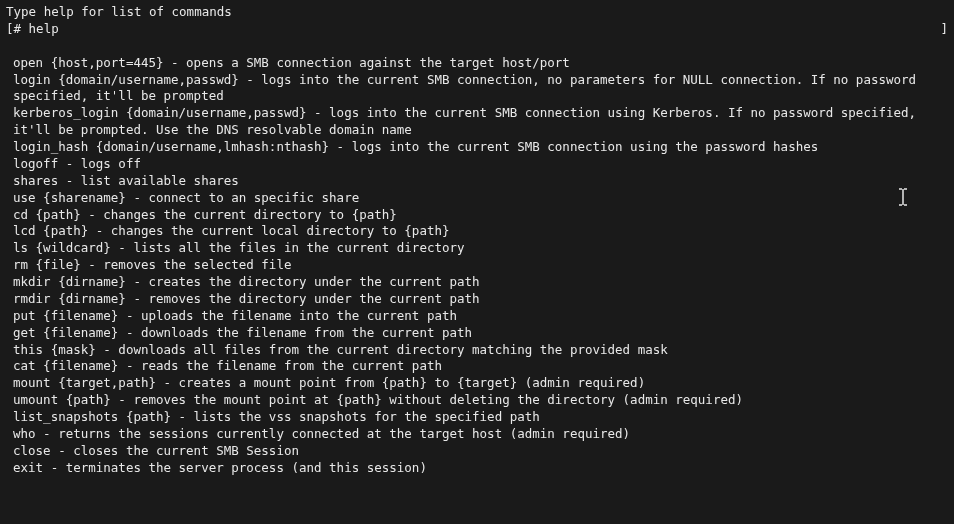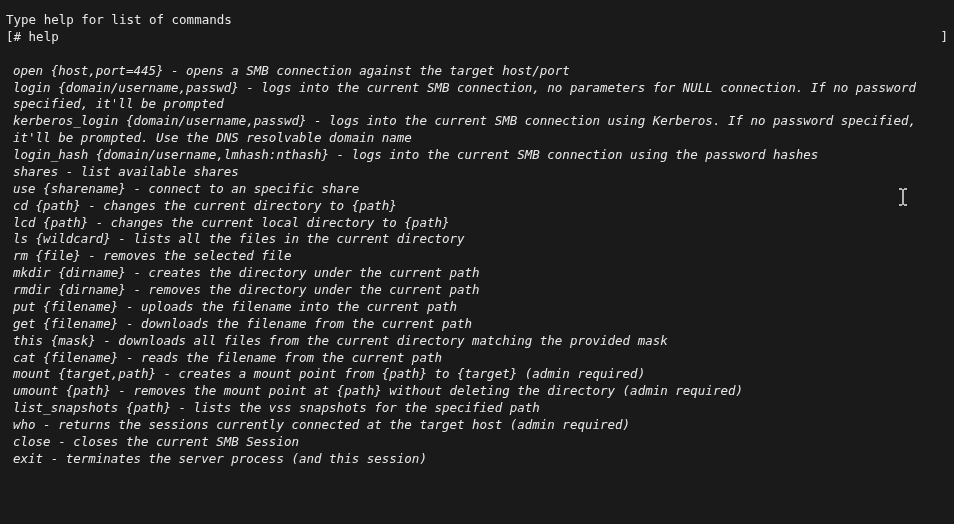--- a/index.html
+++ b/index.html
@@ -15,39 +15,38 @@
       color: #e8e8e8;
       width: 954px;
       height: 524px;
       overflow: hidden;
       padding: 0;
     }
     .terminal {
       background: #1a1a1a;
       width: 100%;
       height: 100%;
-      padding: 12px 6px;
+      padding: 4px 6px;
       position: relative;
     }
     .header-line {
       white-space: pre-wrap;
     }
     .prompt-line {
       white-space: pre-wrap;
       display: flex;
       justify-content: space-between;
       gap: 15px;
     }
     .blank {
       height: 1.35em;
     }
     .cmd-line {
       white-space: pre-wrap;
       padding-left: 7px;
-      font-style: italic;
     }
     .cursor-ibeam {
       position: absolute;
       right: 45px;
       top: 188px;
       width: 12px;
       height: 18px;
       pointer-events: none;
     }
     .cursor-ibeam svg {
@@ -63,20 +62,21 @@
   <div class="prompt-line">
     <span>[# help</span>
     <span>]</span>
   </div>
   <div class="blank"></div>
   <div id="cmds">
       <div class="cmd-line">open {host,port=445} - opens a SMB connection against the target host/port</div>
       <div class="cmd-line">login {domain/username,passwd} - logs into the current SMB connection, no parameters for NULL connection. If no password specified, it'll be prompted</div>
       <div class="cmd-line">kerberos_login {domain/username,passwd} - logs into the current SMB connection using Kerberos. If no password specified, it'll be prompted. Use the DNS resolvable domain name</div>
       <div class="cmd-line">login_hash {domain/username,lmhash:nthash} - logs into the current SMB connection using the password hashes</div>
+      <div class="cmd-line">logoff - logs off</div>
       <div class="cmd-line">shares - list available shares</div>
       <div class="cmd-line">use {sharename} - connect to an specific share</div>
       <div class="cmd-line">cd {path} - changes the current directory to {path}</div>
       <div class="cmd-line">lcd {path} - changes the current local directory to {path}</div>
       <div class="cmd-line">ls {wildcard} - lists all the files in the current directory</div>
       <div class="cmd-line">rm {file} - removes the selected file</div>
       <div class="cmd-line">mkdir {dirname} - creates the directory under the current path</div>
       <div class="cmd-line">rmdir {dirname} - removes the directory under the current path</div>
       <div class="cmd-line">put {filename} - uploads the filename into the current path</div>
       <div class="cmd-line">get {filename} - downloads the filename from the current path</div>

